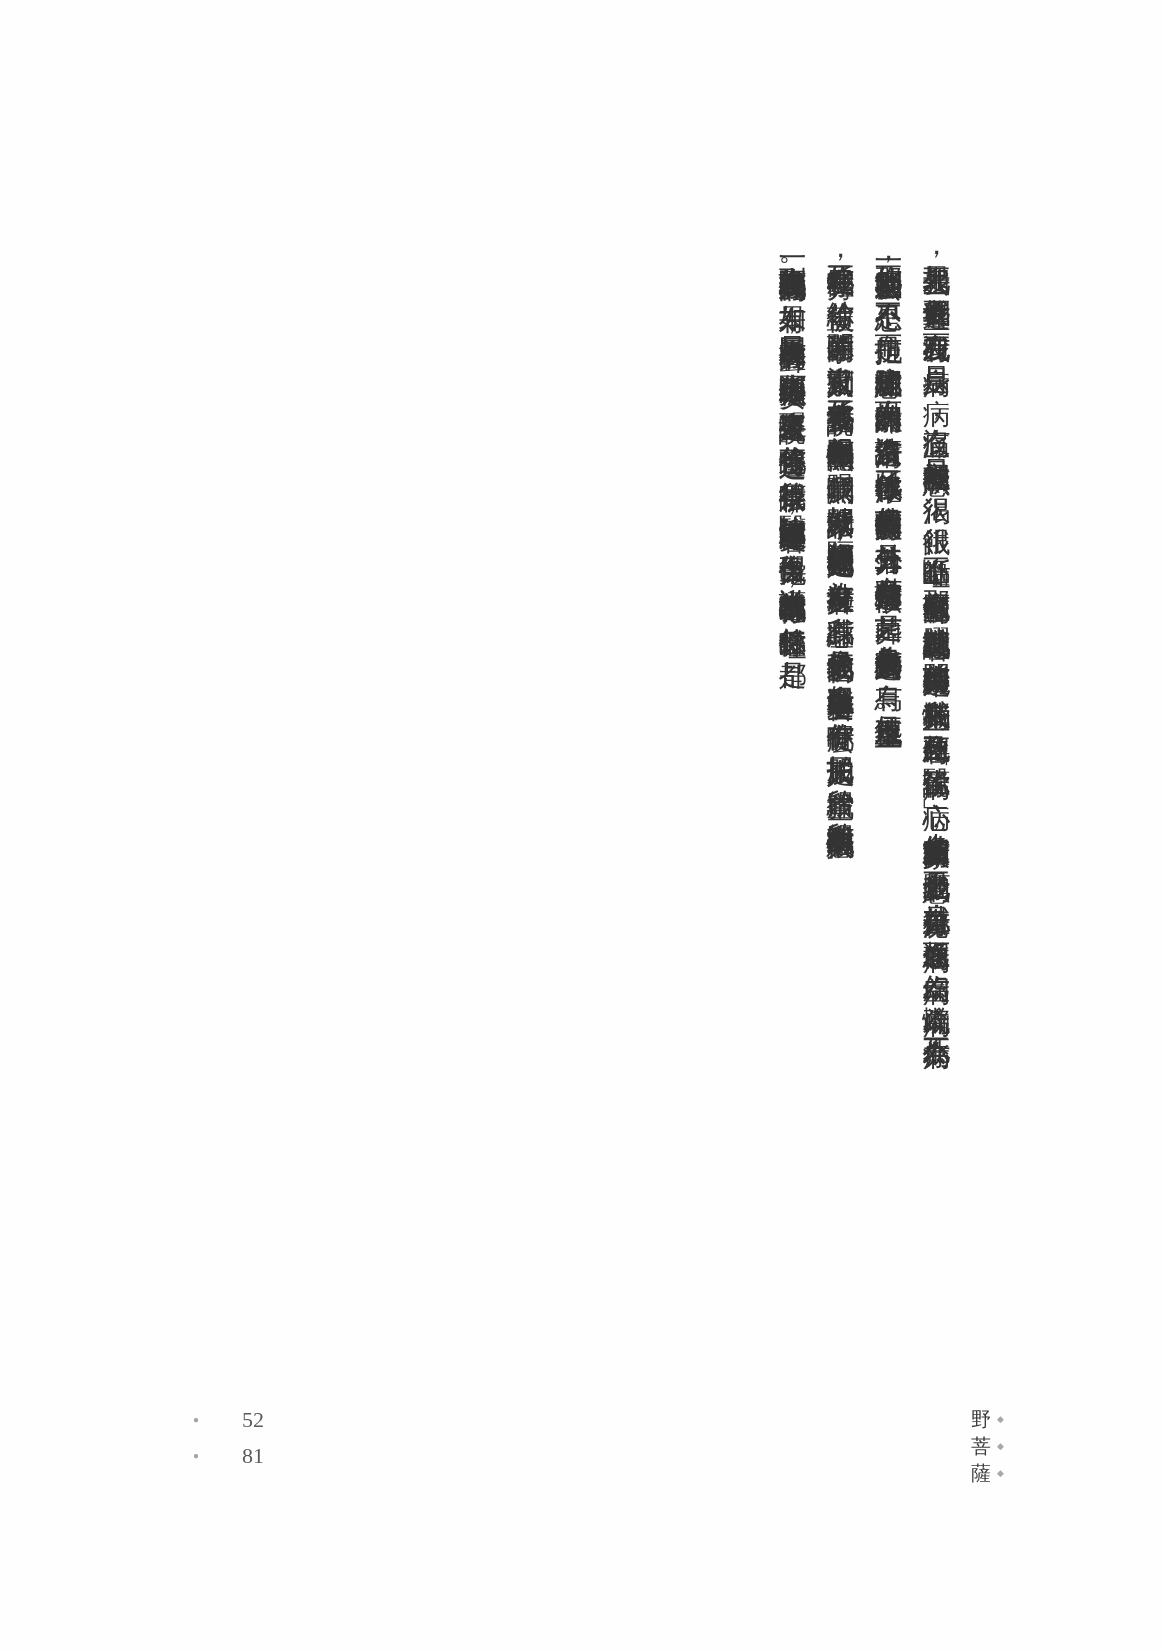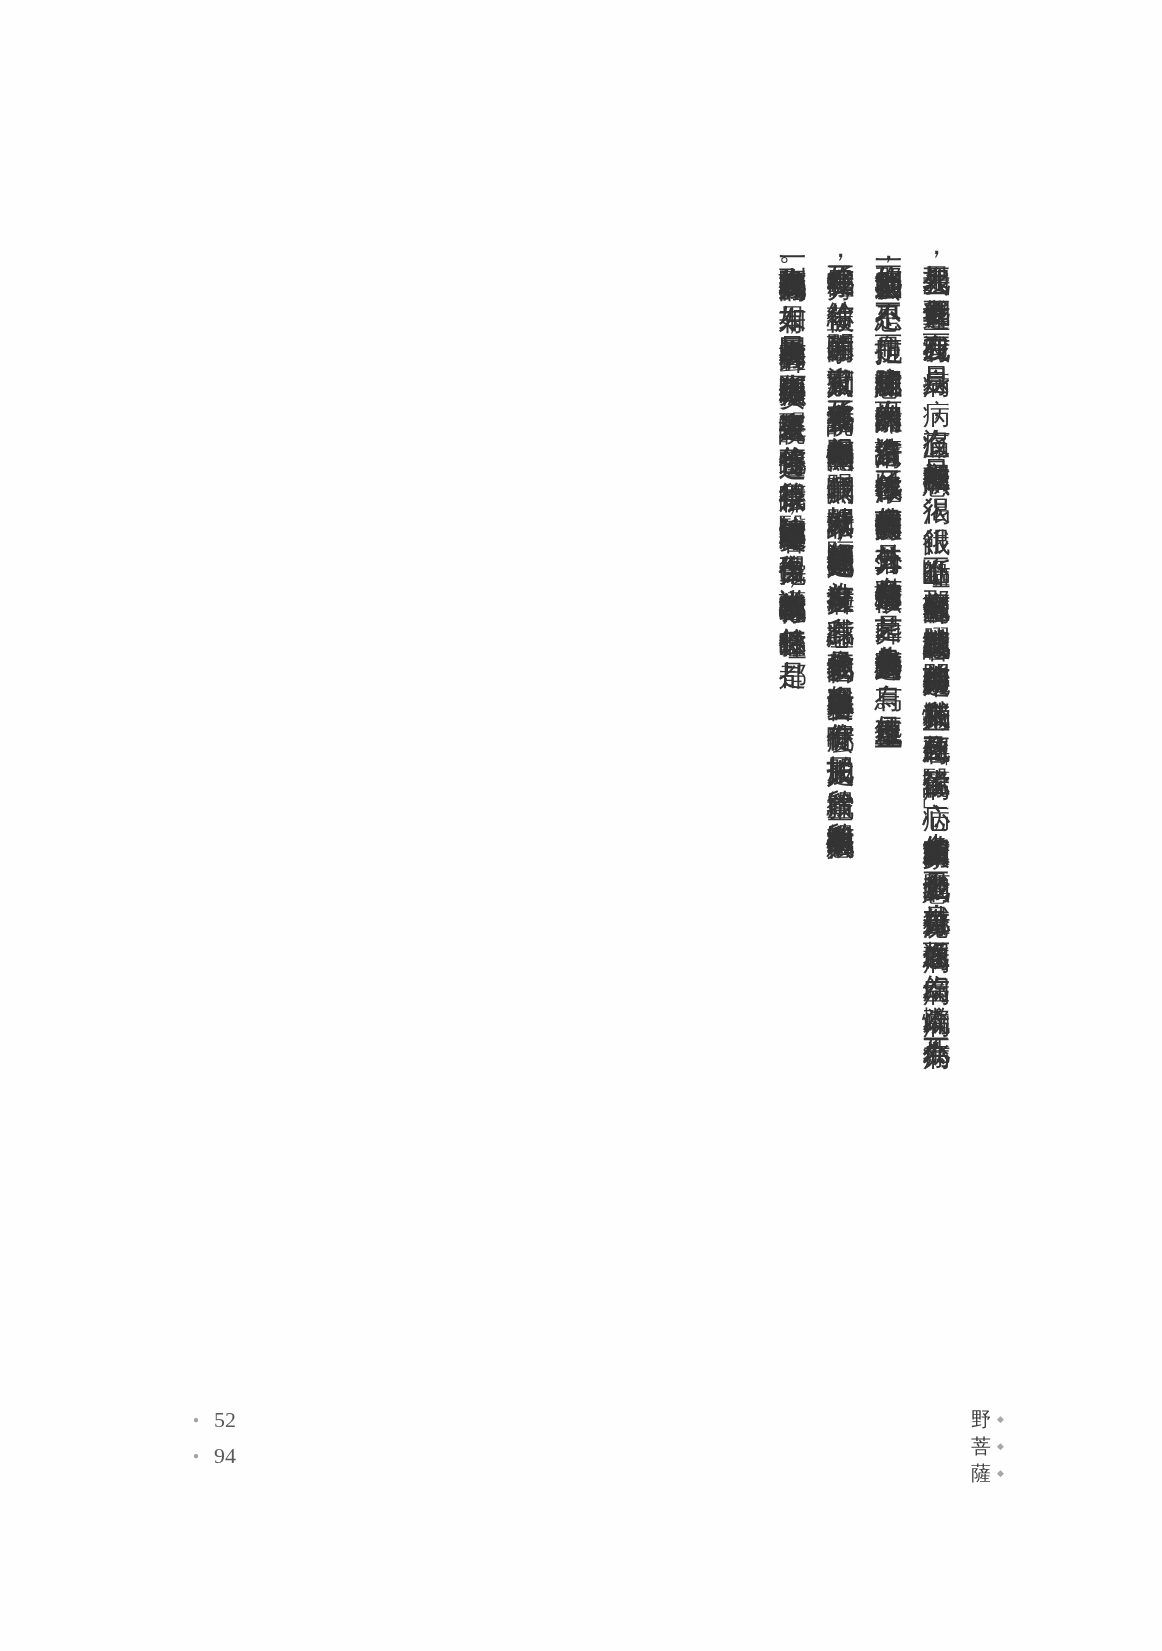--- a/index.html
+++ b/index.html
@@ -81,20 +81,21 @@
   .pn-bullet {
     font-size: 10px;
     line-height: 1;
     color: #a3a3a3;
   }
   .pn-number {
     font-size: 22px;
     line-height: 1;
     color: #5a5a5a;
     font-family: "Liberation Serif", "DejaVu Serif", serif;
+    margin-left: 28px;
   }
 </style>
 </head>
 <body>
 
 <div class="page">
 
   <main class="text-block">
     <p>如果我死去，我們會更靠近一些。而我沒有死，只是一身病。病。沒有痛，只是內裡很乾的一種狀態，很渴，很餓，不斷嘔吐。那麼一個有鞭炮聲的春，塑膠桃花真誠地開著，門前的春聯紅得燒起來。我躺在懶人椅上，想像自己將死。醫生說「你病了，心病」。太多的幻想如太多荷爾蒙，也不是我願意的，就是一直自行分泌；想像遂而為病，虛幻為病，疏懶為病，不死亦為病。</p>
     <p>你死的那一刻我別過臉去，不是不忍，而是抗拒。這樣你就想離開了，而果然真的離開；許多債沒有還清。死了以後你很乾淨，病菌仍然在齧咬你的身體，並且分外落力，有點像是在替你清理遺骸。是菌葬，化為烏有是你對人世的歸還；烏有，便是連塵土也算不上。</p>
@@ -117,17 +118,17 @@
     </div>
   </aside>
 
   <div class="page-numbers">
     <div class="pn-row">
       <span class="pn-bullet">●</span>
       <span class="pn-number">52</span>
     </div>
     <div class="pn-row">
       <span class="pn-bullet">●</span>
-      <span class="pn-number">94</span>
+      <span class="pn-number">81</span>
     </div>
   </div>
 
 </div>
 
 </body></html>

